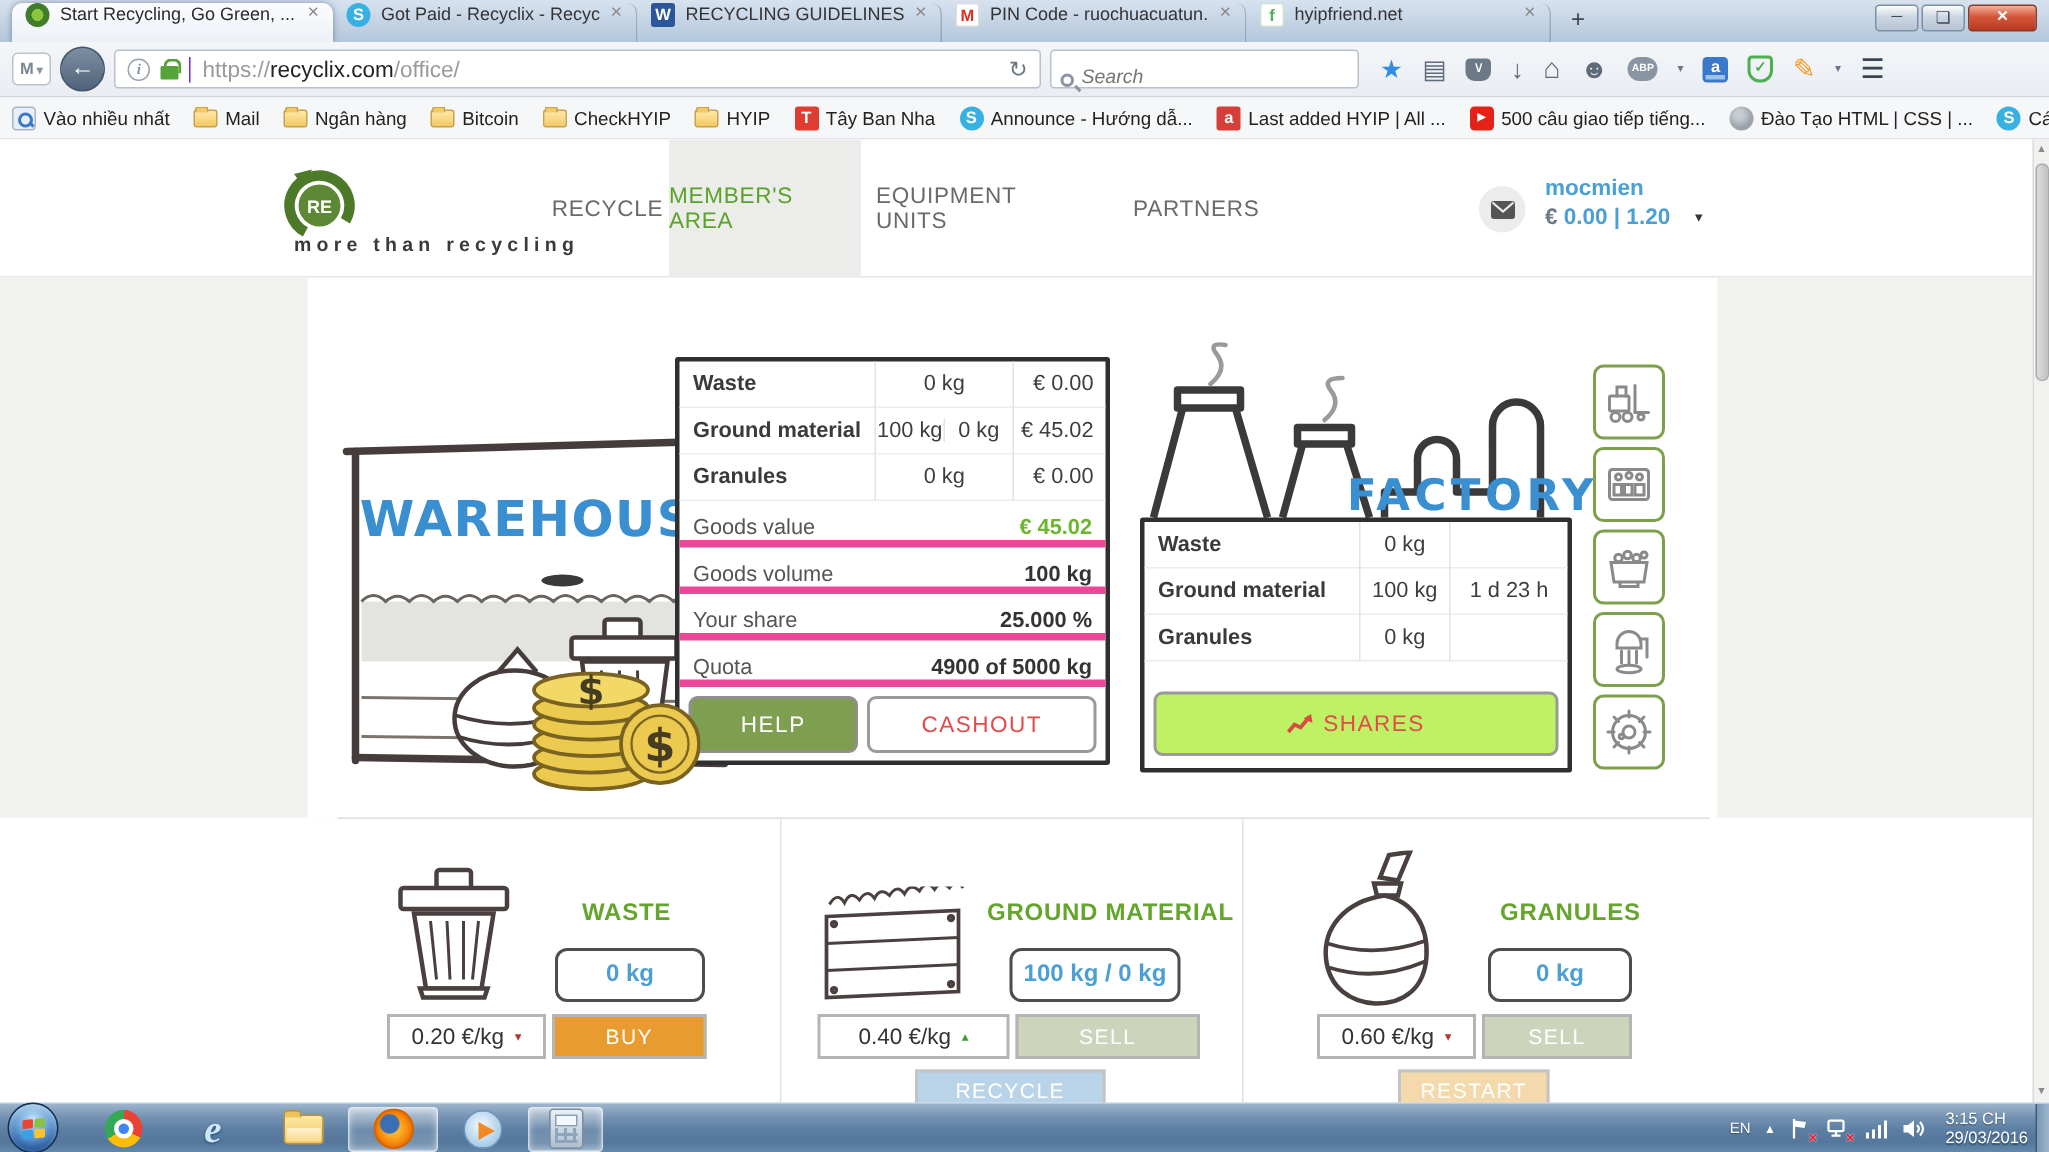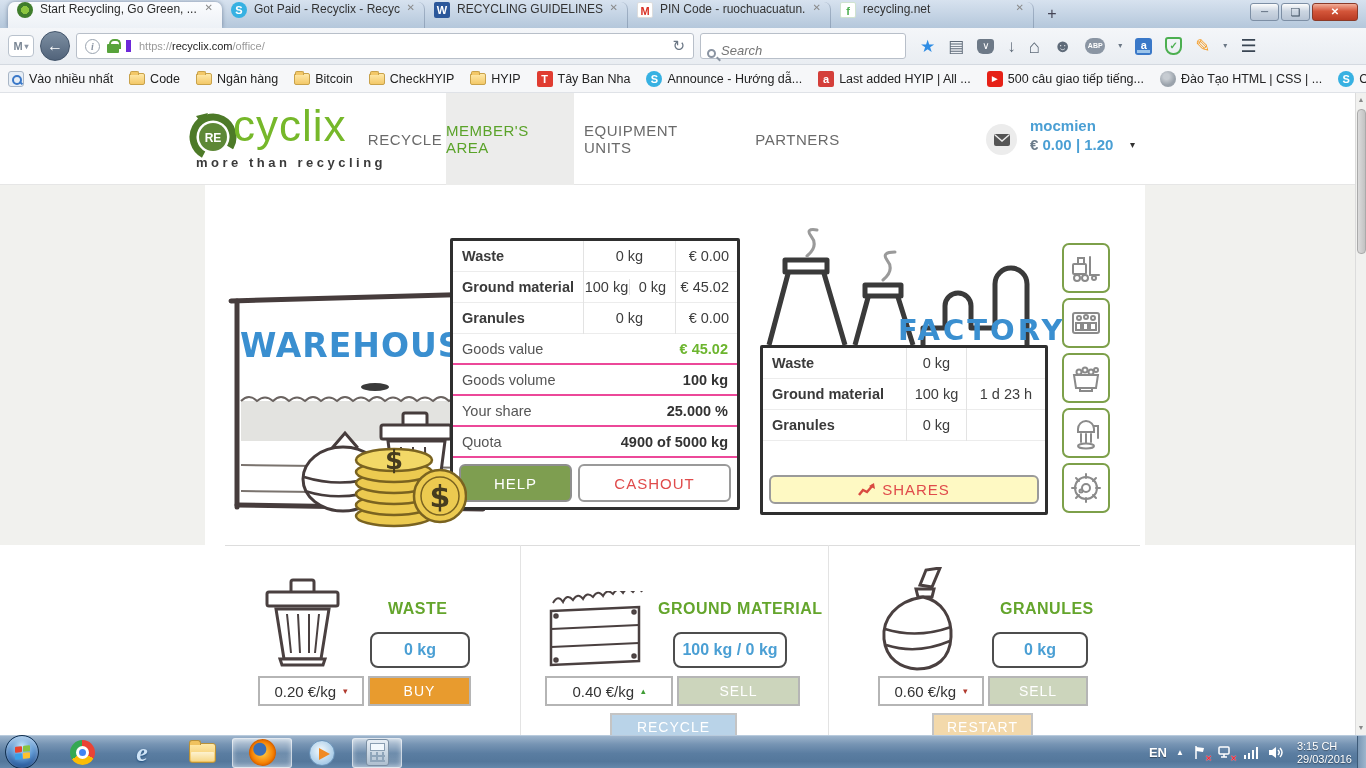--- a/index.html
+++ b/index.html
@@ -35,21 +35,21 @@
 #navbar{position:absolute;left:0;top:28px;width:1366px;height:37px;background:linear-gradient(#f4f6f9,#e9edf2);border-bottom:1px solid #d4d9e0;display:flex;align-items:center;padding:0 8px;gap:6px}
 .menu-m{width:26px;height:22px;border:1px solid #b9c2cd;border-radius:4px;background:#fff;color:#7a8694;font-size:11px;font-weight:bold;display:flex;align-items:center;justify-content:center;gap:2px}
 .menu-m::after{content:"\25BE";font-size:8px;color:#8a94a2}
 .back-btn{width:30px;height:30px;border-radius:50%;background:linear-gradient(#7d8fa2,#51637a);border:1px solid #42546a;color:#fff;font-size:16px;text-align:center;line-height:28px}
 .back-btn::before{content:"\2190"}
 #urlbar{height:26px;flex:0 0 618px;background:#fff;border:1px solid #b8bfc9;border-radius:3px;display:flex;align-items:center;padding:0 8px;gap:7px}
 .info-ic{width:15px;height:15px;border:1px solid #9aa4b0;border-radius:50%;color:#8a94a2;font:italic bold 10px/13px "Liberation Serif",serif;text-align:center}
 .info-ic::before{content:"i"}
 .lock-ic{width:12px;height:9px;background:#57a33b;border-radius:1px;position:relative;margin-top:4px}
 .lock-ic::before{content:"";position:absolute;left:2px;top:-5px;width:8px;height:8px;border:2px solid #57a33b;border-bottom:none;border-radius:5px 5px 0 0}
-.url-text{font-size:11px;color:#9a9a9a;white-space:nowrap;overflow:hidden;flex:1;border-left:5px solid #6d28d9;padding-left:8px}
+.url-text{font-size:15px;color:#9a9a9a;white-space:nowrap;overflow:hidden;flex:1;border-left:1px solid #6d28d9;padding-left:8px}
 .url-domain{color:#222}
 .reload-ic{color:#6a7684;font-size:15px}.reload-ic::before{content:"\21BB"}
 #searchbox{height:26px;flex:0 0 170px;background:#fff;border:1px solid #b8bfc9;border-radius:3px;display:flex;align-items:flex-end;padding:0 6px;gap:5px}
 .mag-ic{width:9px;height:9px;border:2px solid #8a94a2;border-radius:50%;position:relative;flex:none}
 .mag-ic::after{content:"";position:absolute;left:7px;top:7px;width:5px;height:2px;background:#8a94a2;transform:rotate(45deg)}
 #searchbox input{border:none;outline:none;flex:1;min-width:0;font:italic 13px "Liberation Sans",sans-serif;color:#9a9a9a;background:transparent}
 .tools{display:flex;align-items:center;gap:13px;margin-left:8px;color:#5f6b79}
 .tool{font-size:17px;line-height:1}
 .t-star{color:#2f8de4}.t-star::before{content:"\2605"}
 .t-clip::before{content:"\25A4"}
@@ -98,36 +98,36 @@
 
 
 .card{position:absolute;background:#fff;border:3px solid #2f2f2f;border-radius:2px}
 #whcard{left:450px;top:145px;width:290px;height:272px}
 .w-row{display:flex;height:31px;align-items:center;border-bottom:1px solid #ececec;font-size:14.5px}
 .w-label{width:130px;padding-left:9px;font-weight:bold;color:#3a3a3a}
 .w-mid{width:93px;height:31px;display:flex;align-items:center;justify-content:center;border-left:1px solid #e3e3e3;border-right:1px solid #e3e3e3;color:#3d3d3d}
 .w-mid .half{flex:1;text-align:center}
 .w-mid .half+.half{border-left:1px solid #e3e3e3}
 .w-val{flex:1;text-align:right;padding-right:8px;color:#3d3d3d}
-.s-row{display:flex;height:31px;align-items:center;font-size:14.5px;border-bottom:2px solid #ec4899;padding:0 9px}
+.s-row{display:flex;height:31px;align-items:flex-end;font-size:14.5px;border-bottom:5px solid #ec4899;padding:0 9px}
 .s-row:first-of-type{height:35px}
 .s-label{color:#555}
 .s-val{margin-left:auto;font-weight:bold;color:#333}
 .s-val.green{color:#6cb52e}
 .card-btns{position:absolute;left:0;right:0;bottom:5px;display:flex;gap:6px;padding:0 6px}
 .btn{border-radius:6px;font-size:15px;letter-spacing:1px;display:flex;align-items:center;justify-content:center;gap:6px}
 .btn-help{flex:0 0 113px;height:38px;background:#7e9e50;border:2px solid #8f8f8f;color:#fff}
 .btn-cashout{flex:1;height:38px;background:#fff;border:2px solid #9a9a9a;color:#e04b4b}
 #fcard{left:760px;top:252px;width:288px;height:170px}
 .f-row{display:flex;height:31px;align-items:center;border-bottom:1px solid #ececec;font-size:14.5px}
 .f-label{width:143px;padding-left:9px;font-weight:bold;color:#3a3a3a}
 .f-qty{width:61px;height:31px;display:flex;align-items:center;justify-content:center;border-left:1px solid #e3e3e3;border-right:1px solid #e3e3e3;color:#3d3d3d}
 .f-time{flex:1;text-align:center;color:#3d3d3d}
 .btn-summary{flex:0 0 135px;height:45px;background:#4a90c4;border:2px solid #3a7cae;color:#fff}
-.btn-shares{flex:1;height:29px;background:#fef9c3;border:2px solid #9a9a9a;color:#e04b4b}
+.btn-shares{flex:1;height:43px;background:#bef264;border:2px solid #9a9a9a;color:#e04b4b}
 .sketch-title{position:absolute;font-weight:bold;color:#3a8fd0;letter-spacing:3px;font-family:"DejaVu Sans",sans-serif}
 #factorytitle{left:898px;top:220px;font-size:29px}
 
 
 .machine{position:absolute;left:1062px;width:48px;height:50px;background:#fff;border:2px solid #7da04a;border-radius:7px;display:flex;align-items:center;justify-content:center}
 
 
 .vdiv{position:absolute;top:452px;width:1px;height:190px;background:#e3e3e3}
 #hdiv{position:absolute;left:225px;top:452px;width:915px;height:1px;background:#ddd}
 .mat-title{position:absolute;font-size:16px;font-weight:bold;color:#64a52c;letter-spacing:.5px}
@@ -161,21 +161,21 @@
 .i-folder{width:27px;height:20px;background:linear-gradient(#ffe9a8,#f0c25e);border:1px solid #b8913a;border-radius:2px 3px 3px 3px;position:relative}
 .i-folder::before{content:"";position:absolute;left:-1px;top:-4px;width:10px;height:4px;background:#f0c25e;border:1px solid #b8913a;border-bottom:none;border-radius:3px 3px 0 0}
 .i-folder::after{content:"";position:absolute;left:1px;right:1px;bottom:1px;height:9px;background:linear-gradient(#fdf2cf,#f7d98c);border-radius:1px}
 .i-ff{width:27px;height:27px;border-radius:50%;background:radial-gradient(circle at 40% 38%,#3b6fb5 0 6px,transparent 7px),radial-gradient(circle at 50% 50%,#ffd24a,#f57c00 60%,#d84d00);box-shadow:inset 0 0 3px rgba(120,40,0,.6)}
 .i-wmp{width:26px;height:26px;border-radius:50%;background:radial-gradient(circle at 45% 40%,#f4fafd,#a9cce8 70%,#7fa8cc);border:1px solid #6b94ba;position:relative}
 .i-wmp::after{content:"";position:absolute;left:9px;top:7px;border-left:11px solid #f08a24;border-top:6px solid transparent;border-bottom:6px solid transparent}
 .i-calc{width:23px;height:27px;background:linear-gradient(#e8eff6,#aebfd0);border:1px solid #7a8ea2;border-radius:3px;position:relative}
 .i-calc::before{content:"";position:absolute;left:3px;top:3px;right:3px;height:6px;background:#f2f8fd;border:1px solid #8a9eb2}
 .i-calc::after{content:"";position:absolute;left:3px;right:3px;top:12px;bottom:3px;background:repeating-linear-gradient(0deg,#8fa5ba 0 2px,transparent 2px 5px),repeating-linear-gradient(90deg,#8fa5ba 0 2px,transparent 2px 6px)}
 #tray{position:absolute;right:14px;top:0;height:33px;display:flex;align-items:center;gap:9px;color:#fff}
-.tray-en{font-size:13px;font-weight:bold;text-shadow:0 1px 1px rgba(0,0,0,.4)}
+.tray-en{font-size:10px;font-weight:normal;text-shadow:0 1px 1px rgba(0,0,0,.4)}
 .tray-caret{font-size:8px}.tray-caret::before{content:"\25B2"}
 .tray-x{position:absolute;right:-3px;bottom:-2px;color:#e23;font-size:8px;font-weight:bold;text-shadow:0 0 1px #fff}
 .tray-ic{position:relative;width:16px;height:16px}
 .tray-clock{font-size:11px;line-height:13px;text-shadow:0 1px 1px rgba(0,0,0,.4);margin-left:4px}
 #showdesk{position:absolute;right:0;top:0;width:9px;height:33px;background:linear-gradient(90deg,#7b98b5,#9db6cd);border-left:1px solid #3d5a78}
 </style>
 </head>
 <body>
 
 <div id="screen">
@@ -196,21 +196,21 @@
       <span class="tab-title">RECYCLING GUIDELINES FI...</span>
       <span class="tab-close"></span>
     </div>
     <div class="tab">
       <span class="fav ic-gmail"></span>
       <span class="tab-title">PIN Code - ruochuacuatun...</span>
       <span class="tab-close"></span>
     </div>
     <div class="tab">
       <span class="fav ic-hyipfriend"></span>
-      <span class="tab-title">recycling.net</span>
+      <span class="tab-title">hyipfriend.net</span>
       <span class="tab-close"></span>
     </div>
     <div class="newtab"></div>
     <div id="wincontrols">
       <div class="wc min"></div>
       <div class="wc res"></div>
       <div class="wc close"></div>
     </div>
   </div>
 
@@ -244,21 +244,21 @@
     </div>
   </div>
 
   <div id="bmbar">
     <span class="bm">
         <span class="bm-mag"></span>
         <span>Vào nhiều nhất</span>
       </span>
     <span class="bm">
         <span class="bm-folder"></span>
-        <span>Code</span>
+        <span>Mail</span>
       </span>
     <span class="bm">
         <span class="bm-folder"></span>
         <span>Ngân hàng</span>
       </span>
     <span class="bm">
         <span class="bm-folder"></span>
         <span>Bitcoin</span>
       </span>
     <span class="bm">
@@ -300,21 +300,20 @@
     <div id="grayband"></div>
     <div id="whitepanel"></div>
 
     <div id="siteheader">
       <svg class="a" style="left:188px;top:17px" width="50" height="56" viewBox="0 0 50 56">
         <circle cx="25" cy="27" r="20" fill="none" stroke="#4d7a28" stroke-width="7" stroke-dasharray="95 31" transform="rotate(118 25 27)"></circle>
         <polygon points="8,6 20,3 14,14" fill="#4d7a28"></polygon>
         <circle cx="25" cy="27" r="14" fill="#5d8836"></circle>
         <text x="25" y="32" text-anchor="middle" font-size="12" font-weight="bold" fill="#fff" font-family="Liberation Sans,sans-serif">RE</text>
       </svg>
-      <div class="logo-name">cyclix</div>
       <div class="logo-tag">more than recycling</div>
       <div class="nav-item" style="left:372px;width:66px">RECYCLE</div>
       <div class="nav-item active" style="left:446px;width:128px">MEMBER'S AREA</div>
       <div class="nav-item" style="left:584px;width:128px">EQUIPMENT UNITS</div>
       <div class="nav-item" style="left:760px;width:75px">PARTNERS</div>
       <div class="user-env">
         <svg width="16" height="12" viewBox="0 0 16 12">
             <rect x="0" y="0" width="16" height="12" rx="2" fill="#555"></rect>
             <path d="M1,1 L8,7 L15,1" stroke="#ececec" stroke-width="1.5" fill="none"></path>
           </svg>

